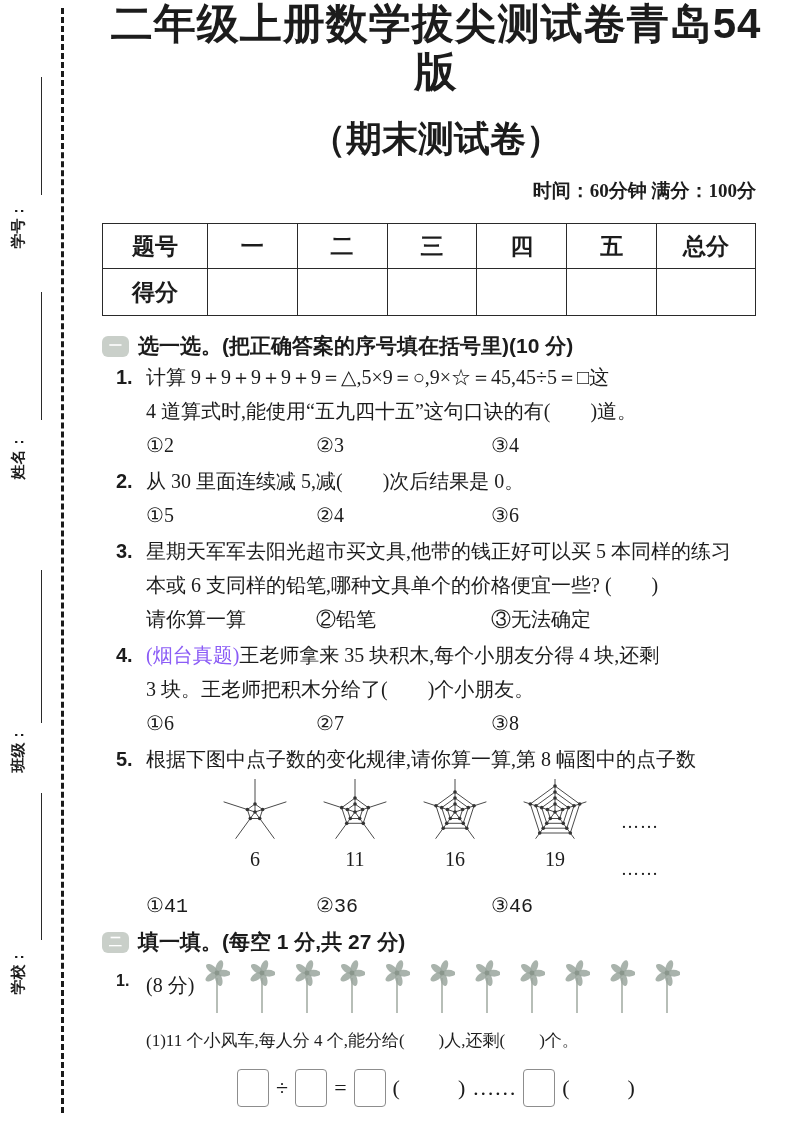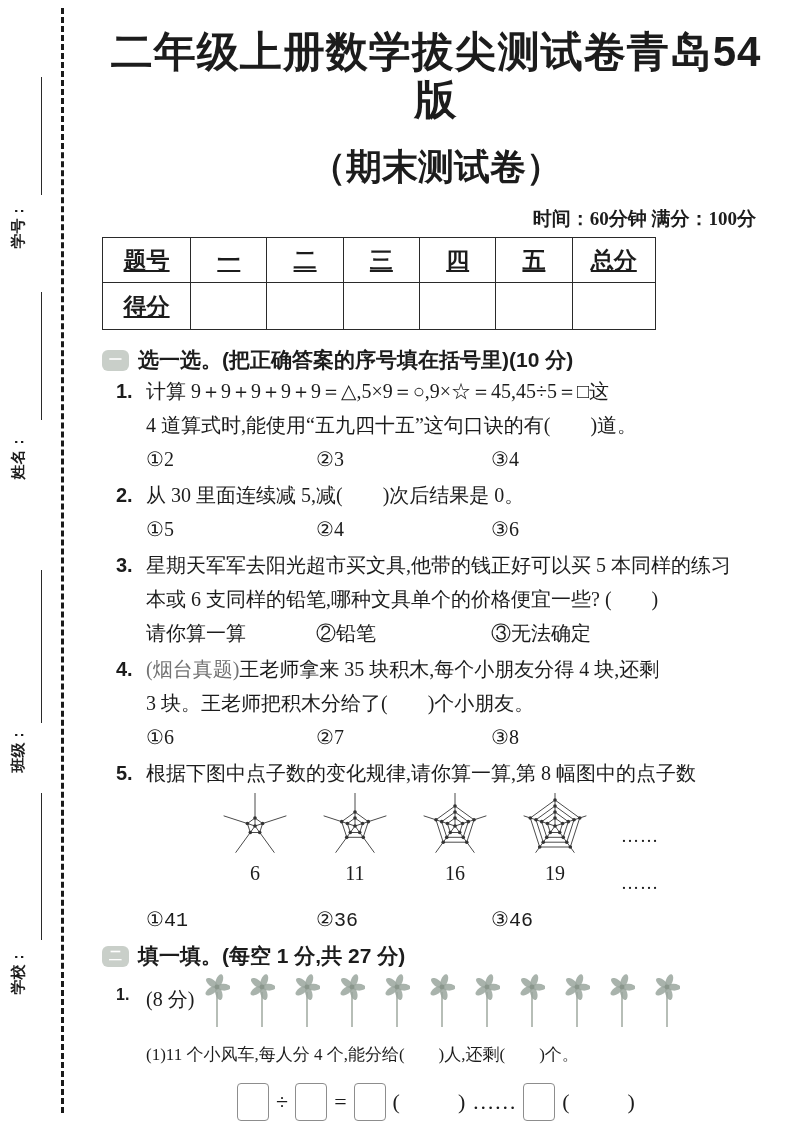--- a/index.html
+++ b/index.html
@@ -22,35 +22,34 @@
   .side-label.s2{top:447px;}
   .side-label.s3{top:740px;}
   .side-label.s4{top:962px;}
   .dashed-divider{
     position:absolute;left:61px;top:8px;height:1105px;width:0;
     border-left:3px dashed #1a1a1a;
   }
   
   .main{position:absolute;left:100px;top:0;width:672px;}
   .title{
-    margin-top:28px;font-size:42px;line-height:48px;font-weight:bold;text-align:center;
+    font-size:42px;line-height:48px;font-weight:bold;text-align:center;
     font-family:"Liberation Sans","DejaVu Sans",sans-serif;letter-spacing:1px;
   }
   .subtitle{
     margin-top:22px;font-size:36px;line-height:42px;font-weight:bold;text-align:center;
     font-family:"Liberation Sans","DejaVu Sans",sans-serif;
   }
   .meta{
     margin-top:20px;padding-right:16px;text-align:right;font-size:19px;line-height:22px;
     font-weight:bold;font-family:Liberation Serif, serif;
   }
   table.score{
-    margin-top:7px;margin-left:2px;border-collapse:collapse;width:554px;
+    margin-top:21px;margin-left:2px;border-collapse:collapse;width:654px;
     font-family:"Liberation Sans","DejaVu Sans",sans-serif;
-    text-decoration:underline;
   }
   table.score td{
     border:1.6px solid #2a2a2a;text-align:center;font-size:23px;font-weight:bold;
     padding:0;
   }
   table.score tr.hdr td{height:44px;}
   table.score tr.score-row td{height:46px;}
   td.c-label{width:104px;}
   td.c-num{width:89px;}
   td.c-total{width:98px;}
@@ -65,21 +64,21 @@
     width:27px;height:21px;border-radius:6px;background:#c9cfc9;color:#ffffff;
     display:flex;align-items:center;justify-content:center;font-size:13px;flex:0 0 auto;
   }
   .q{position:relative;padding-left:46px;margin-top:2px;font-size:20px;line-height:34px;}
   .q:first-of-type{margin-top:8px;}
   .qnum{
     position:absolute;left:16px;top:0;font-weight:bold;
     font-family:"Liberation Sans","DejaVu Sans",sans-serif;
   }
   .qline{white-space:nowrap;}
-  .tag{color:#737373;}
+  .tag{color:#8b5cf6;}
   .opts{display:flex;white-space:nowrap;align-items:flex-end;}
   .opts .o1{display:inline-block;width:170px;}
   .opts .o2{display:inline-block;width:175px;}
   
   .fig-row{display:flex;align-items:flex-start;margin-left:105px;margin-top:2px;height:96px;}
   .fig{width:100px;text-align:center;}
   .fig svg{display:block;margin:0 auto;}
   .fig-label{font-size:20px;line-height:22px;margin-top:-2px;}
   .fig-ellipsis{width:70px;text-align:center;font-size:18px;letter-spacing:1px;}
   .fig-ellipsis .e1{margin-top:34px;}

